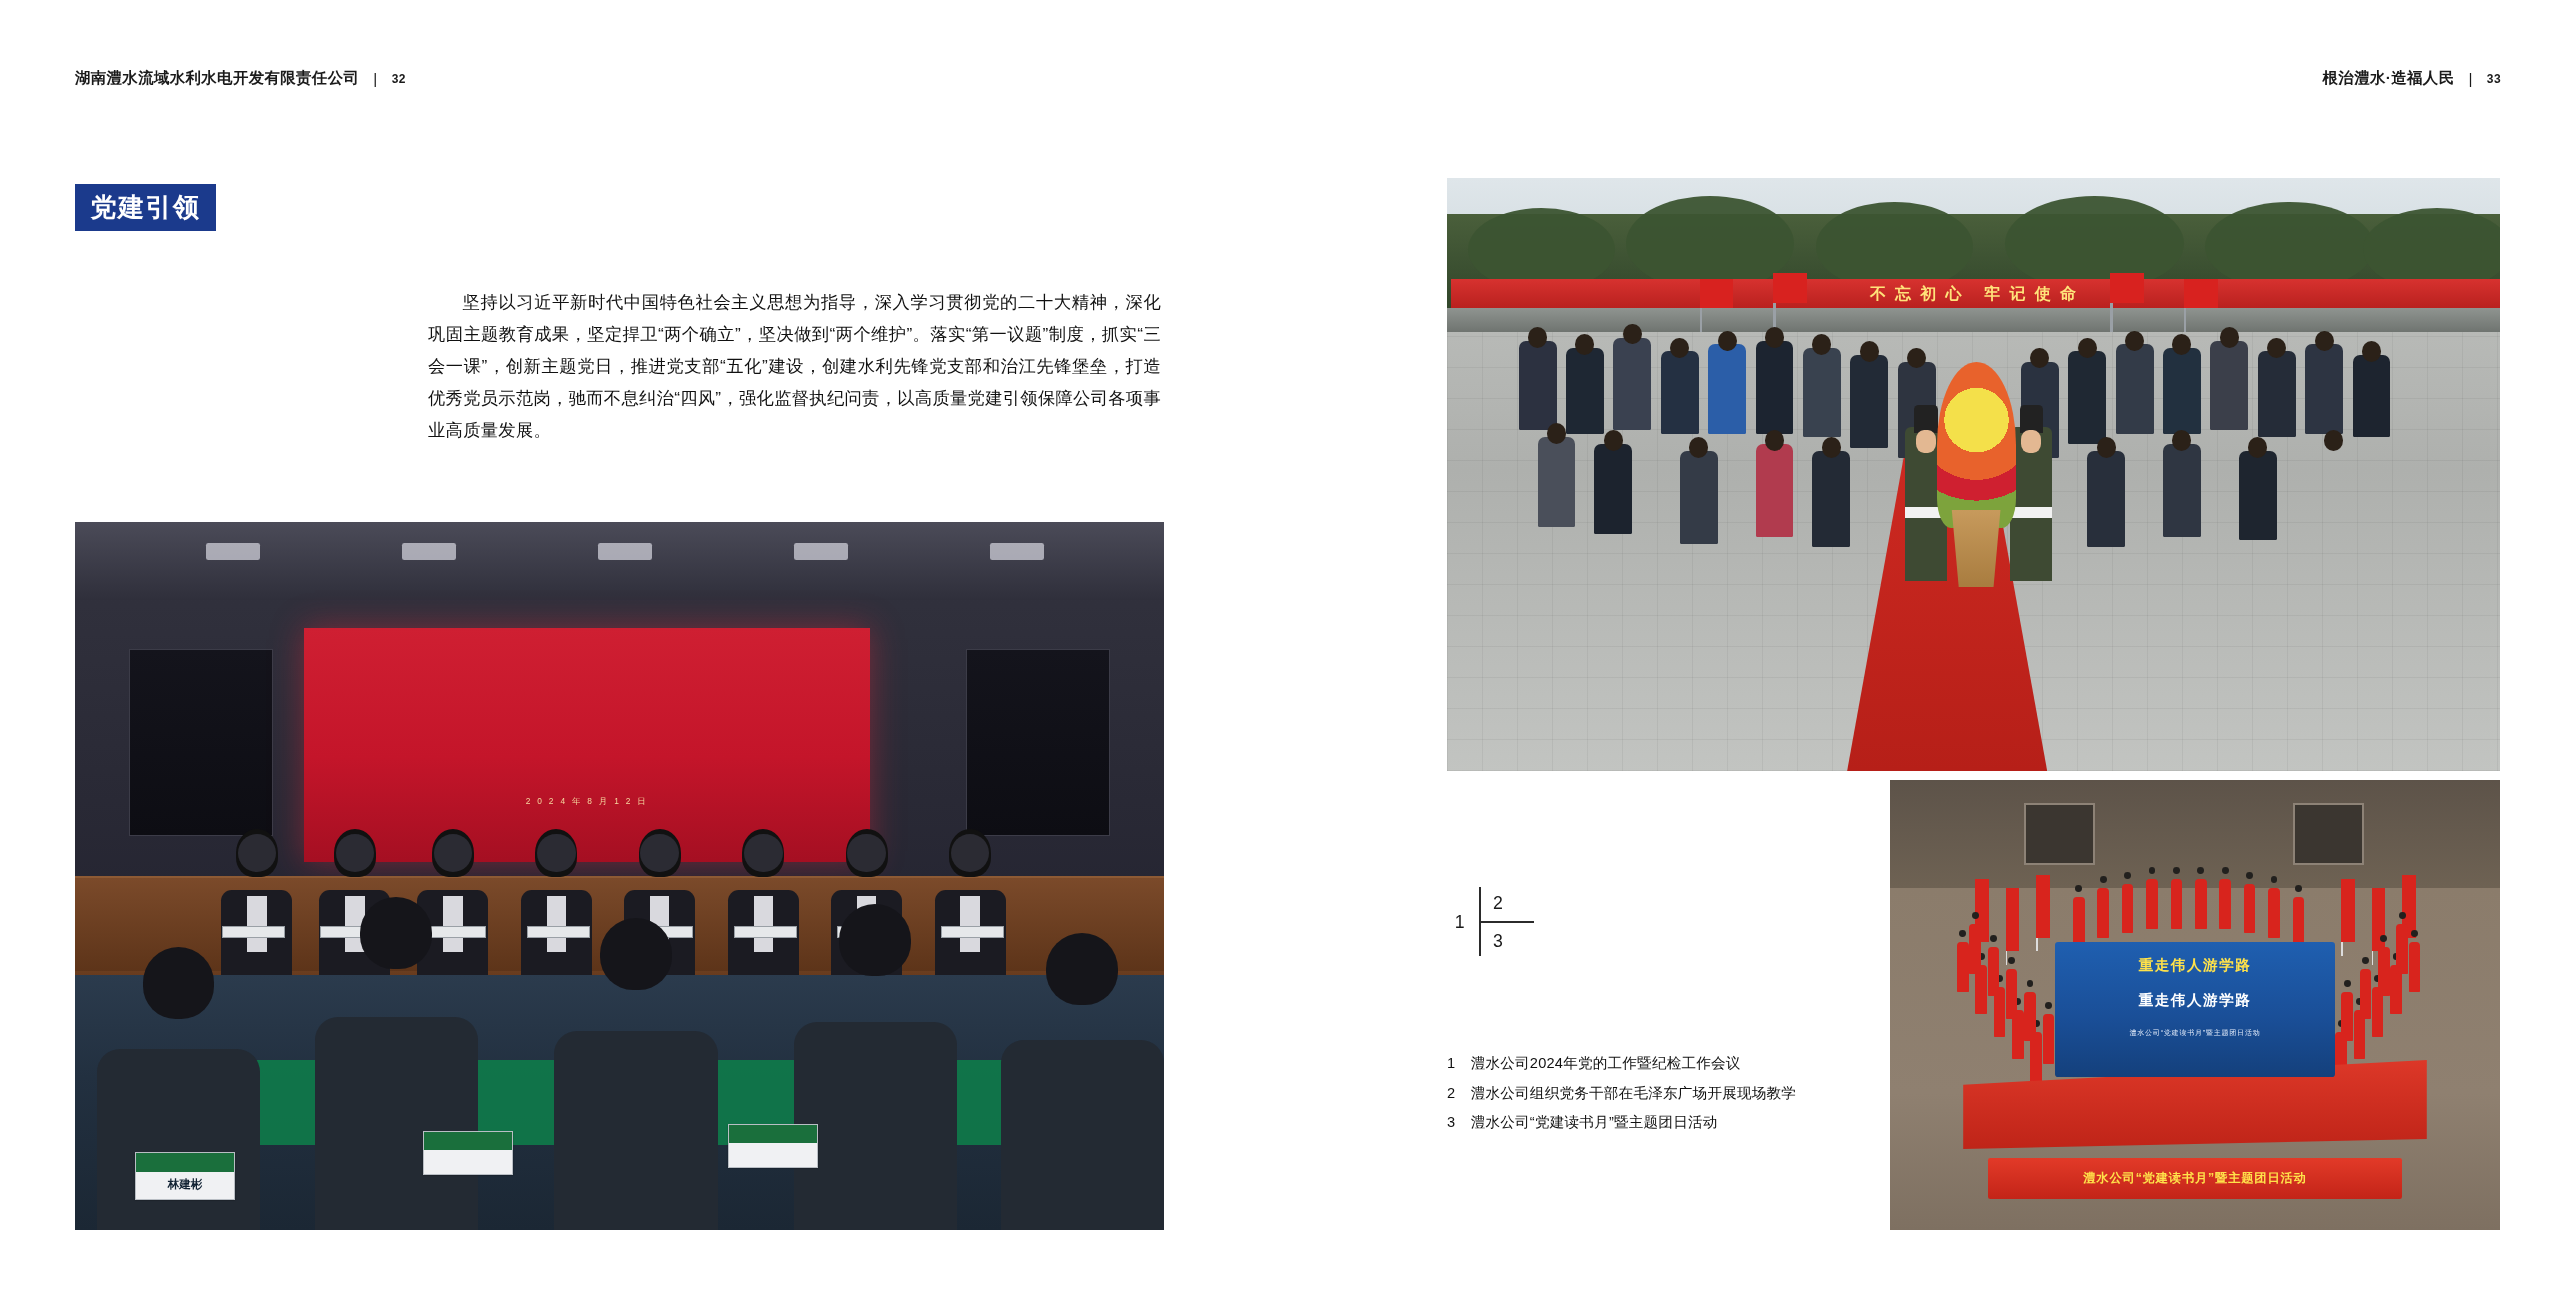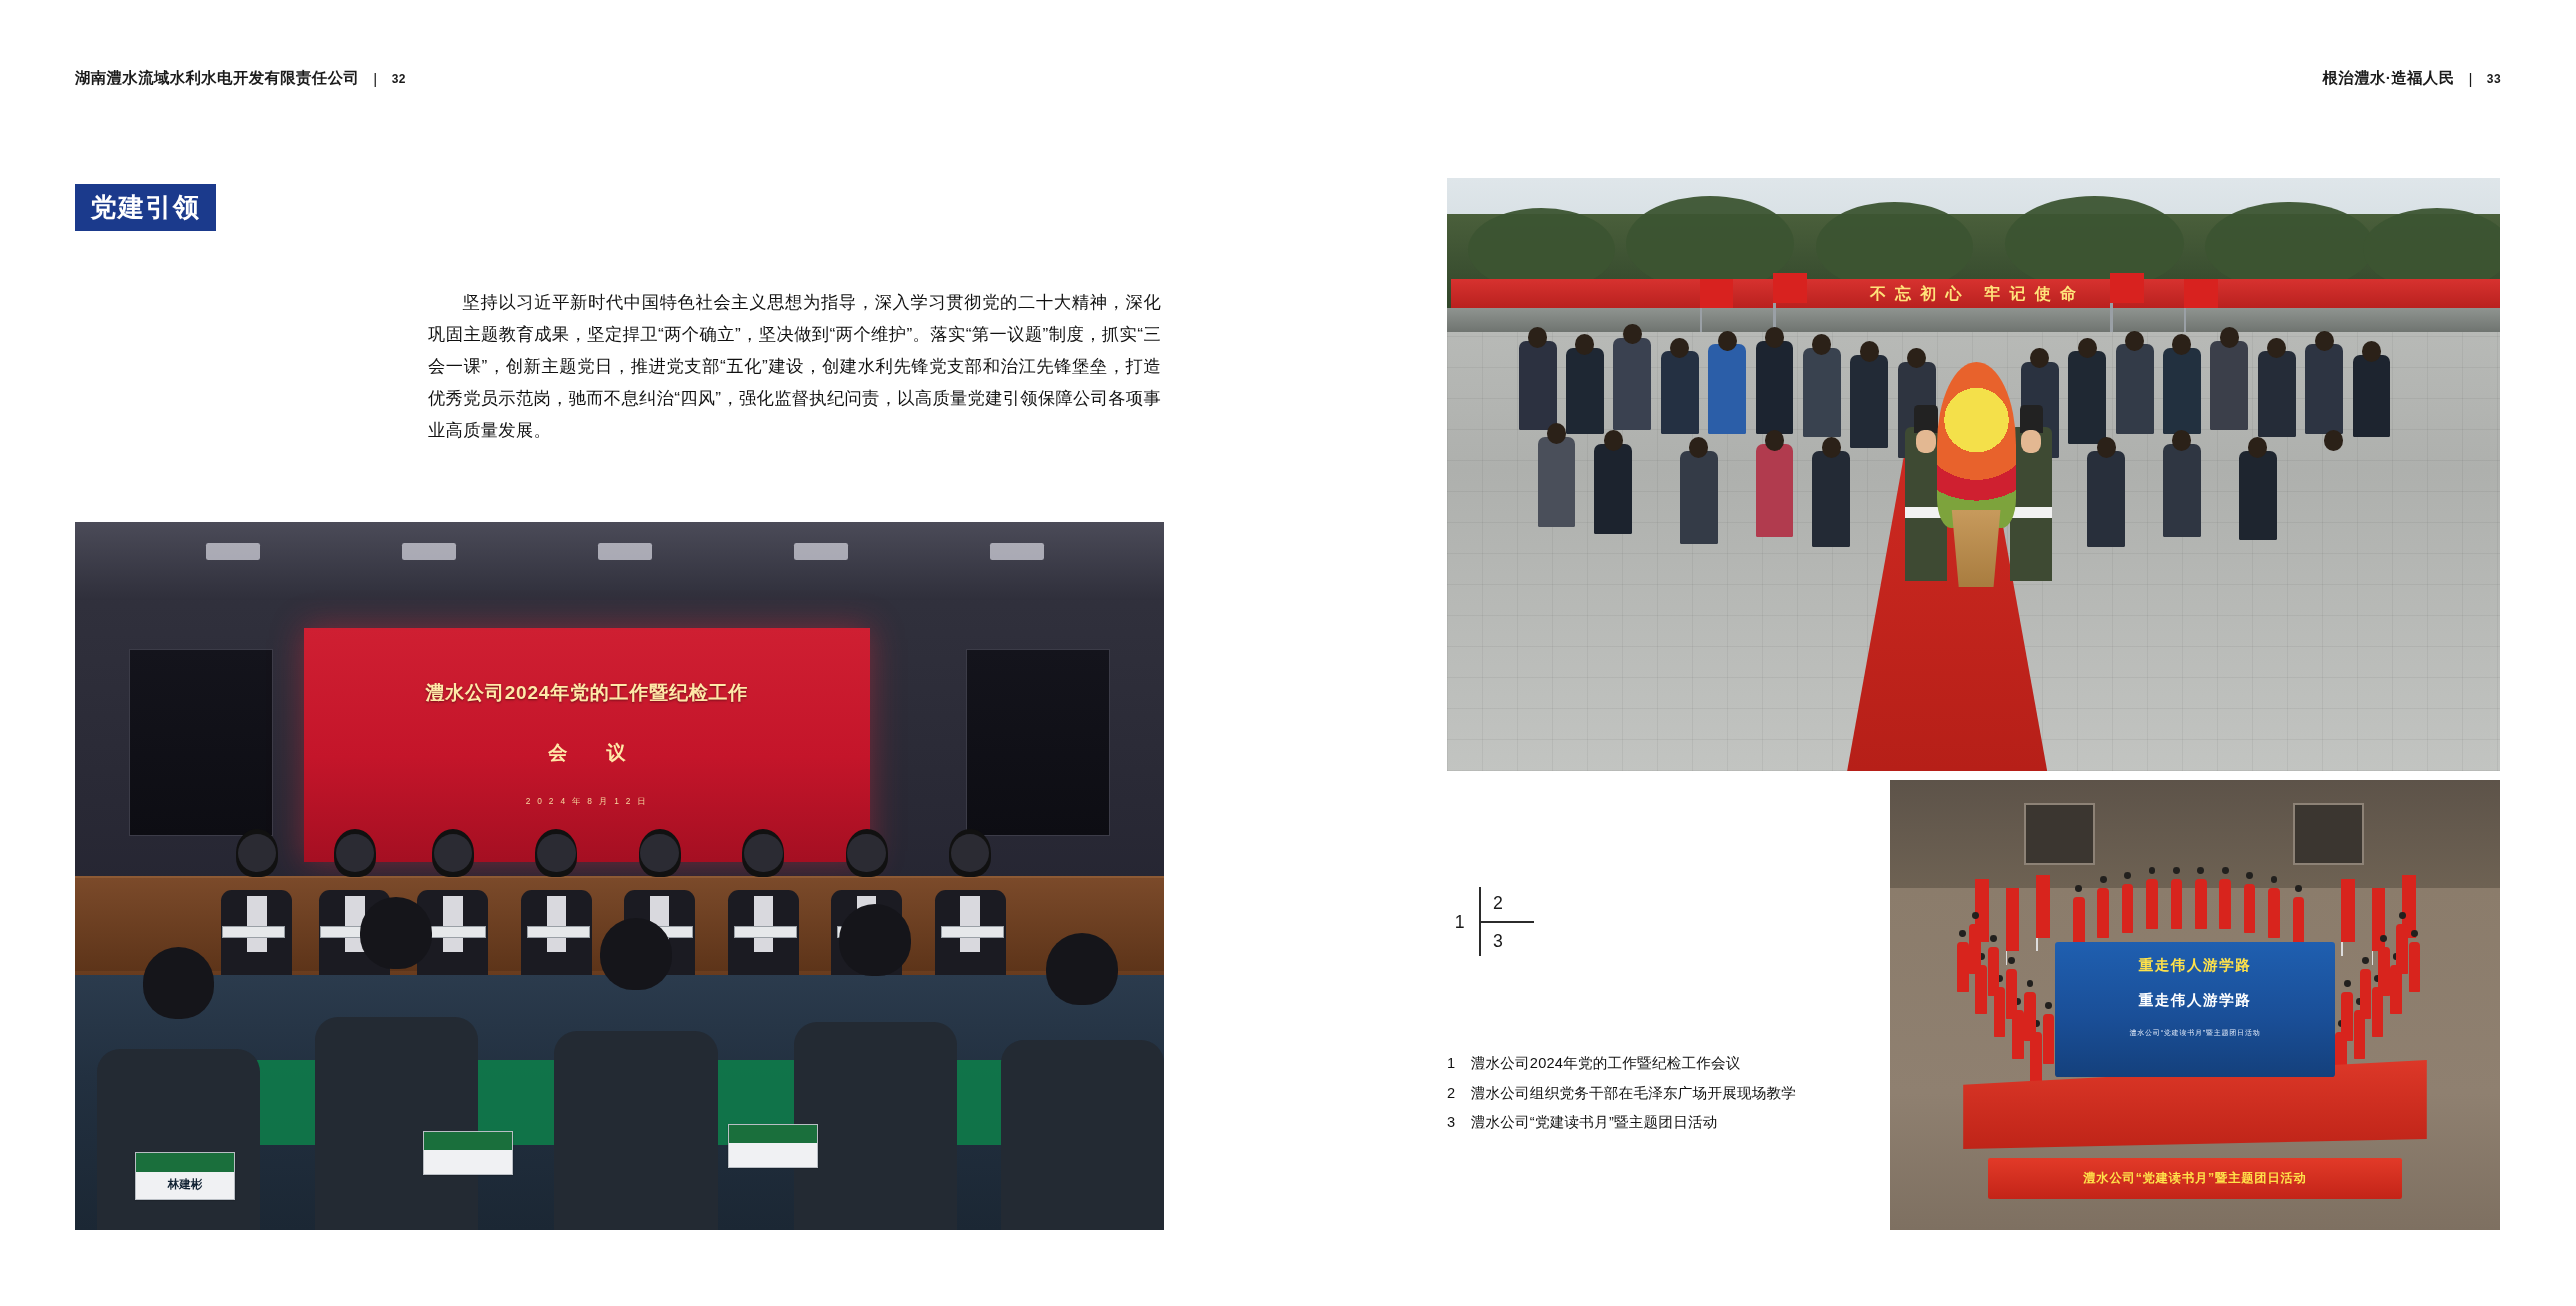--- a/index.html
+++ b/index.html
@@ -355,22 +355,20 @@
     <div class="p1-ceil-light" style="left:12%"></div>
     <div class="p1-ceil-light" style="left:30%"></div>
     <div class="p1-ceil-light" style="left:48%"></div>
     <div class="p1-ceil-light" style="left:66%"></div>
     <div class="p1-ceil-light" style="left:84%"></div>
 
     <div class="p1-sidepanel p1-sp-left"></div>
     <div class="p1-sidepanel p1-sp-right"></div>
 
     <div class="p1-screen">
-      <div class="p1-screen-t1">澧水公司2024年党的工作暨纪检工作</div>
-      <div class="p1-screen-t2">会  议</div>
       <div class="p1-screen-t3">2 0 2 4 年 8 月 1 2 日</div>
     </div>
 
     <div class="p1-table">
         <div class="p1-table-front"></div>
       </div>
 
     <div class="p1-person" style="left:13%; top:44%; height:20%;">
         <div class="hair"></div>
         <div class="head"></div>

